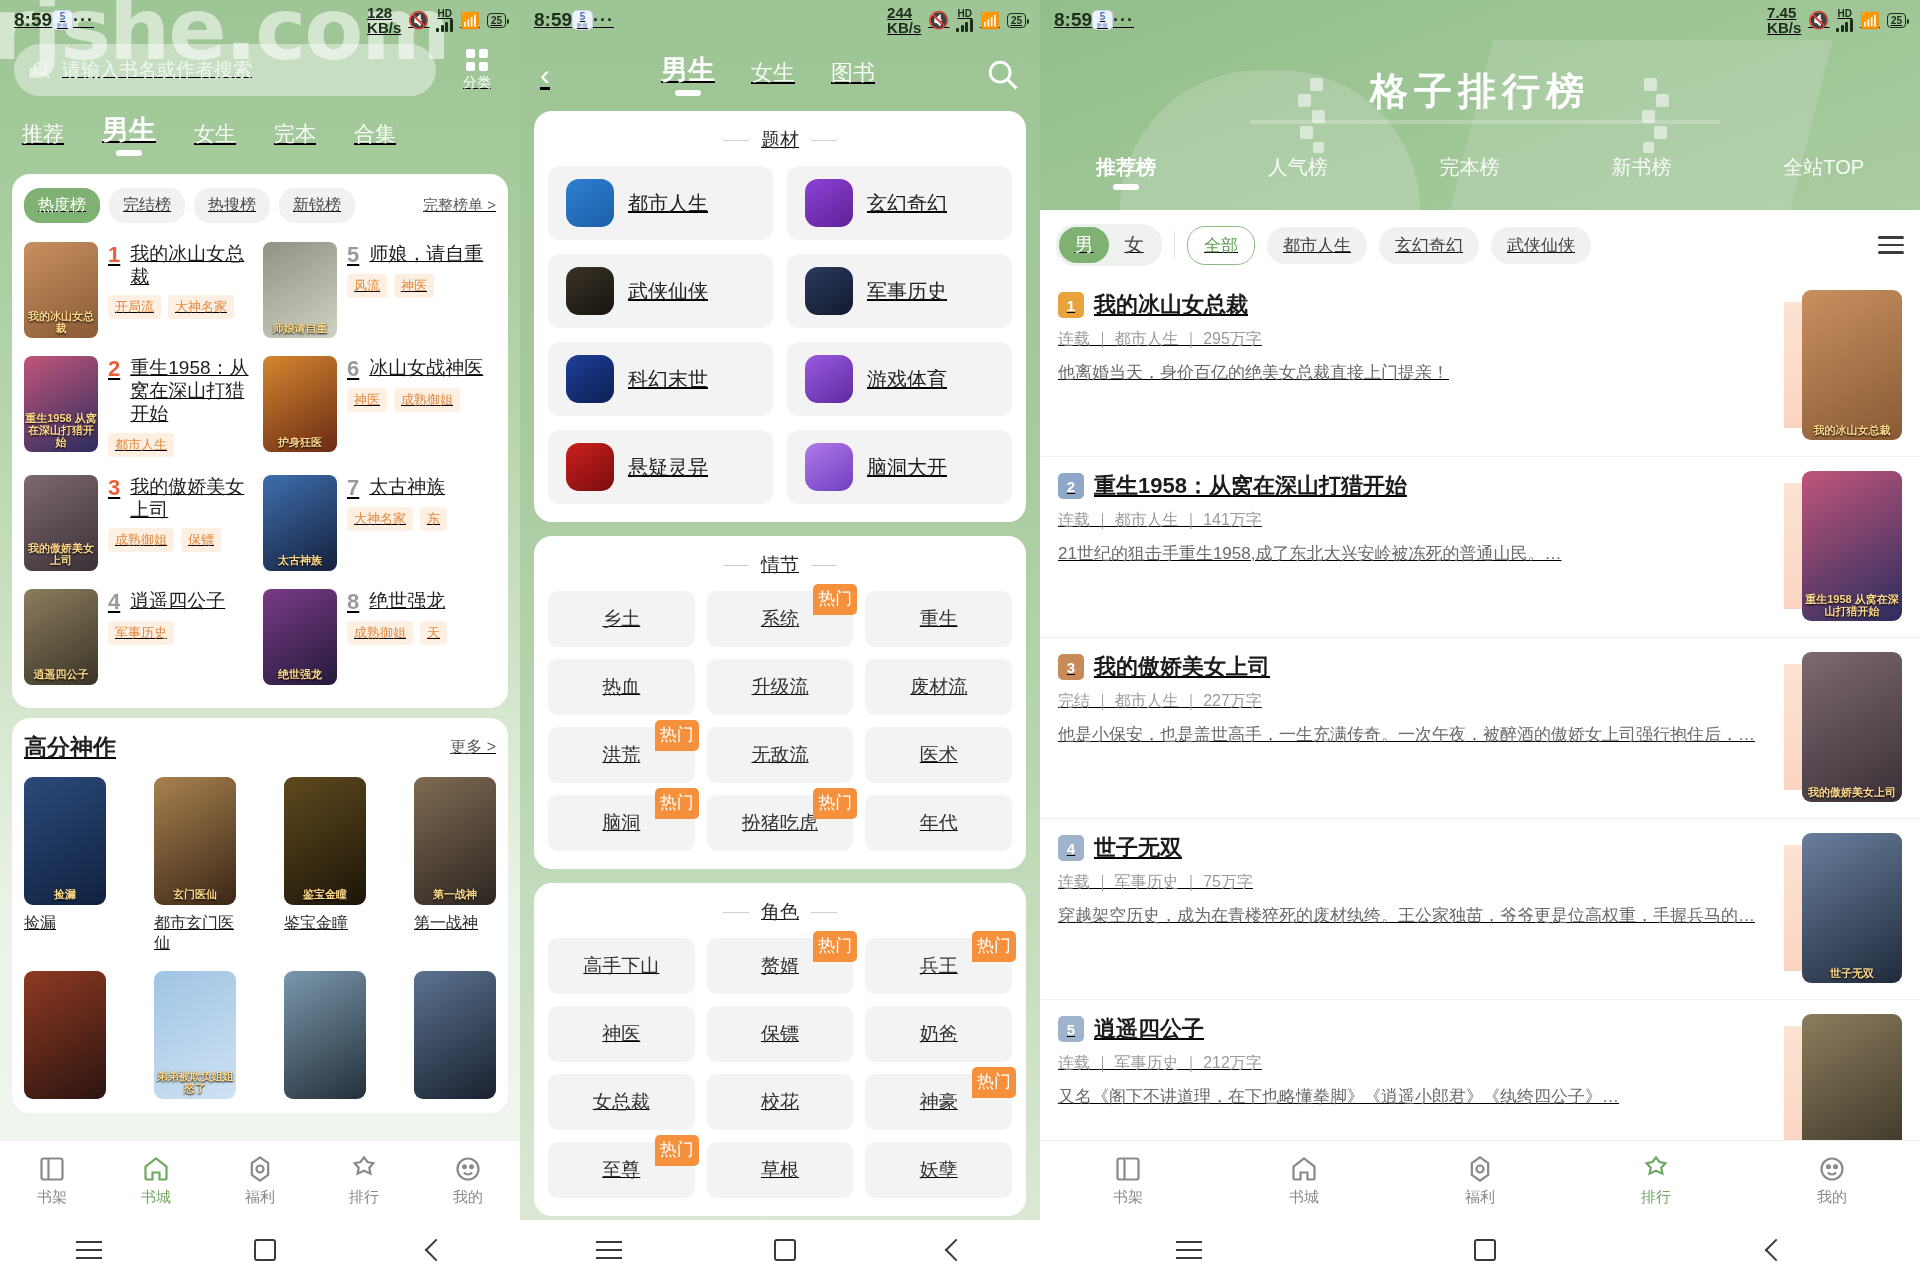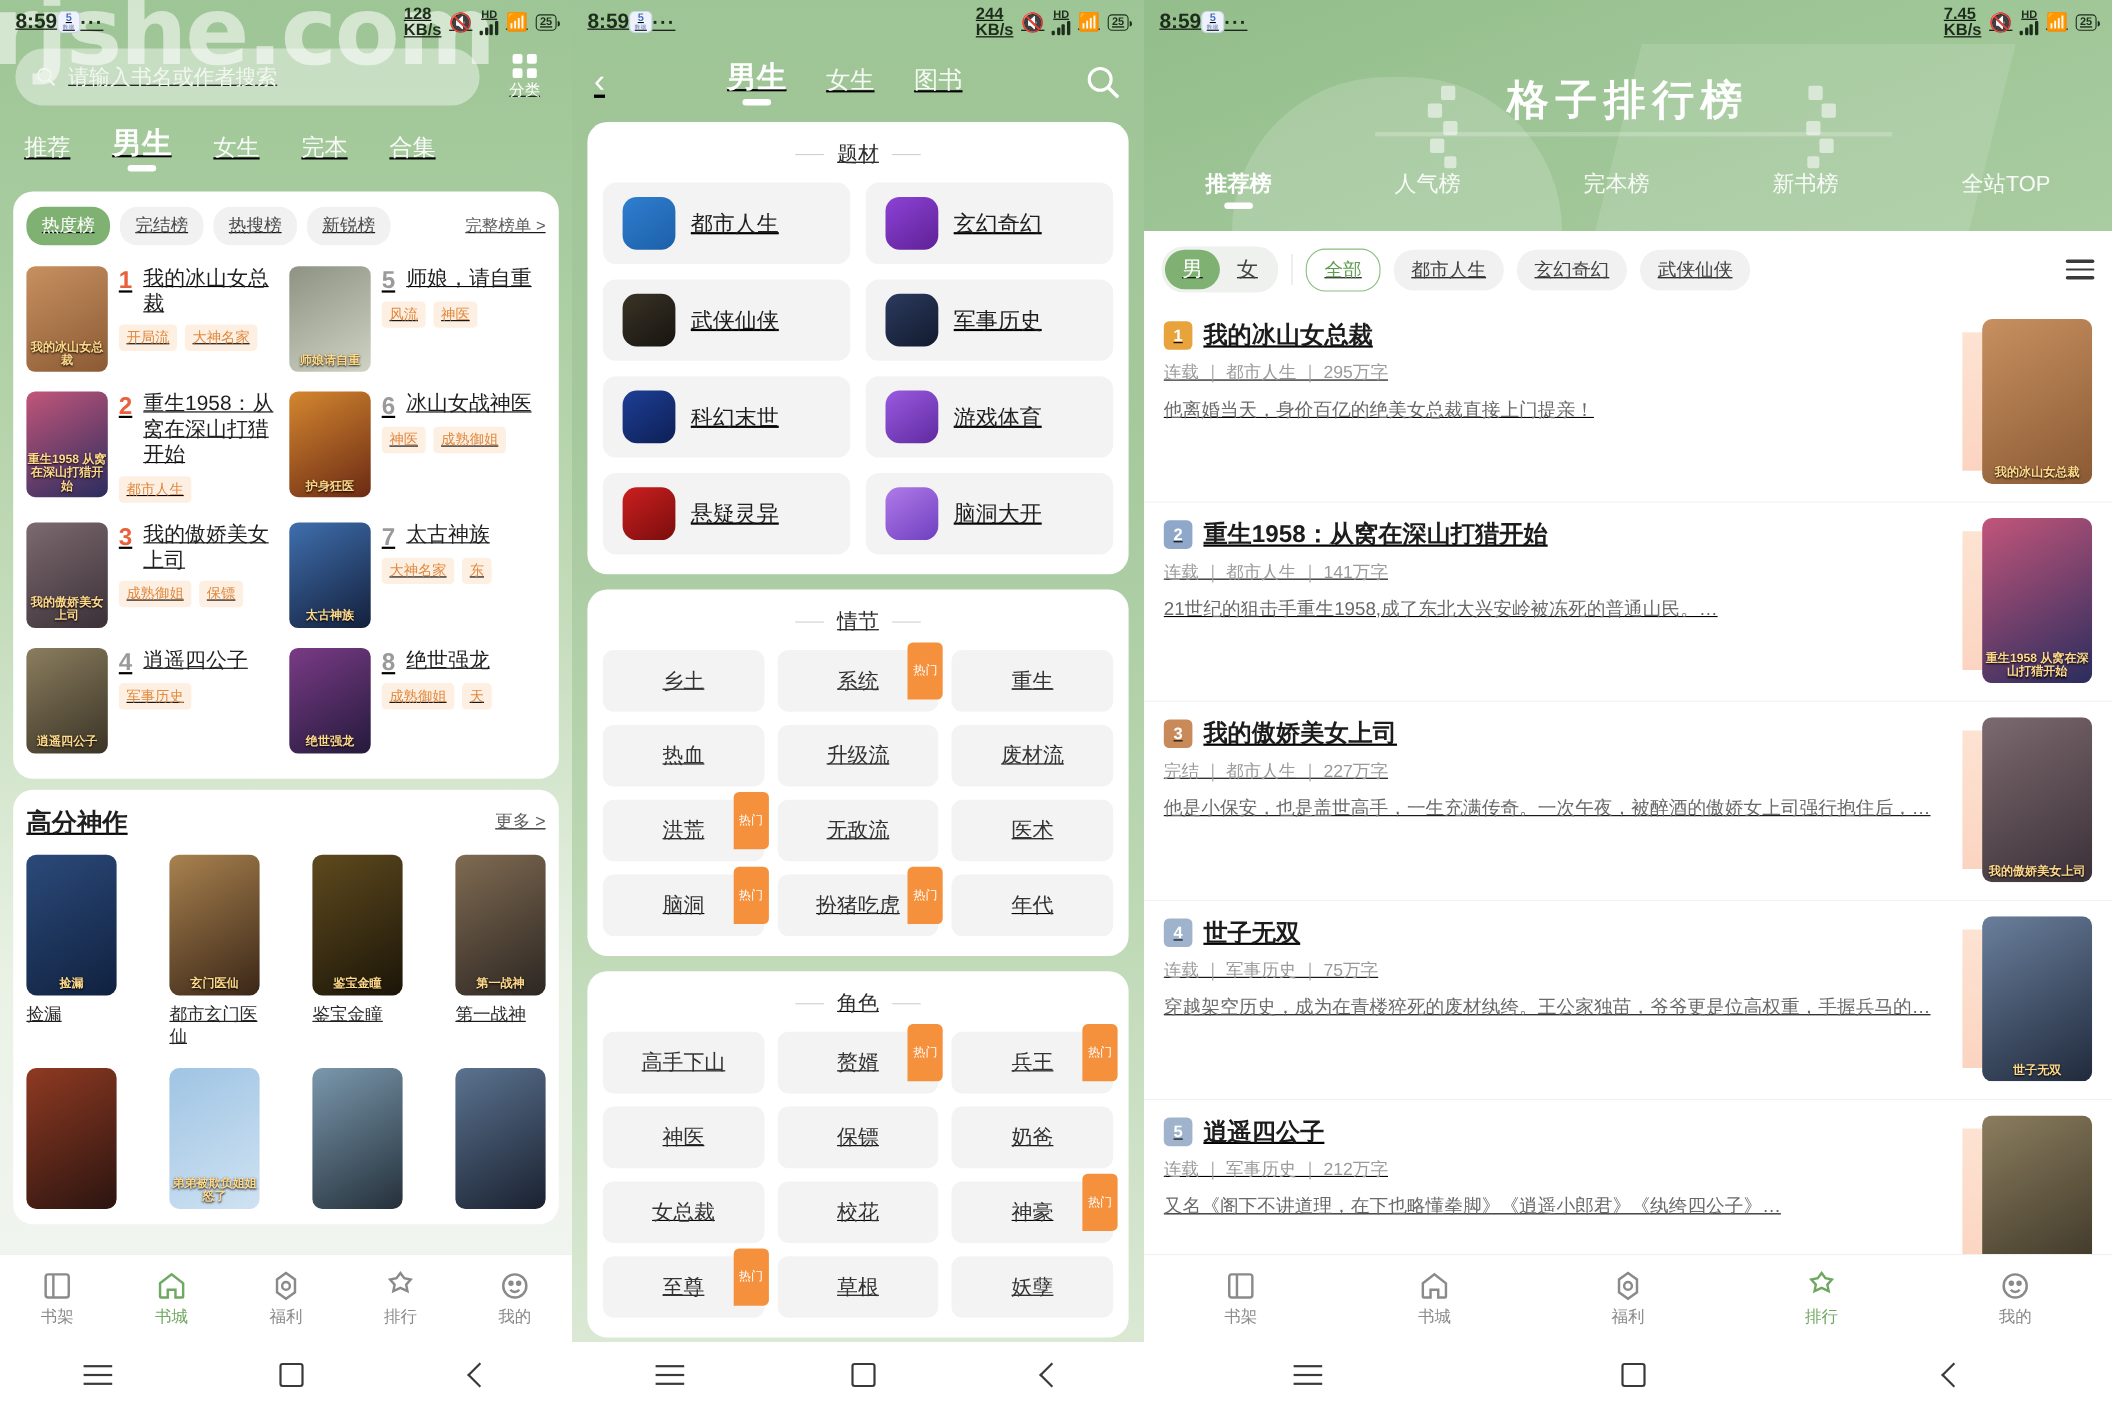--- a/index.html
+++ b/index.html
@@ -113,22 +113,22 @@
   .sechd2 { display:flex; align-items:center; justify-content:center; gap:12px; color:#2c2c2c; font-size:19px; margin-bottom:13px;}
   .sechd2:before, .sechd2:after { content:""; width:26px; height:1px; background:#cfcfcf; display:block; }
   .gg2 { display:grid; grid-template-columns:1fr 1fr; gap:14px; }
   .gcard { background:#f3f3f3; border-radius:12px; height:74px; display:flex; align-items:center; gap:14px; padding:0 18px; }
   .gico { width:48px; height:48px; border-radius:13px; flex:0 0 auto; position:relative; overflow:hidden; }
   .gcard span { font-size:20px; color:#1f1f1f; }
 
   .tg3 { display:grid; grid-template-columns:repeat(3,1fr); gap:12px; }
   .tgi { background:#f3f3f3; border-radius:10px; height:56px; display:flex; align-items:center;
      justify-content:center; font-size:19px; color:#333; position:relative; }
-  .hot { position:absolute; right:-4px; top:-7px; background:#f5913d; color:#fff; font-size:11px;
-     border-radius:5px 5px 5px 0; padding:20px 5px; line-height:1.1; }
+  .hot { position:absolute; right:-4px; top:-7px; background:#f5913d; color:#fff; font-size:17px;
+     border-radius:5px 5px 5px 0; padding:6px 5px; line-height:1.1; }
 
   
   .p3head { position:relative; height:210px; overflow:hidden; }
   .p3head .gbg { position:absolute; inset:0; background:linear-gradient(160deg,#93bd8b 0%,#9cc494 40%,#a9cca1 100%); }
   .p3head .deco { position:absolute; opacity:.28; background:#fff; }
   .brand { position:absolute; z-index:4; left:0; right:0; top:66px; text-align:center; color:#fff;
      font-size:38px; font-weight:bold; letter-spacing:6px; }
   .sqdeco { position:absolute; z-index:4; }
   .sqdeco i { position:absolute; background:rgba(255,255,255,.55); border-radius:2px; display:block; }
   .p3tabs { position:absolute; z-index:6; left:0; right:0; bottom:18px; display:flex; justify-content:space-around;

